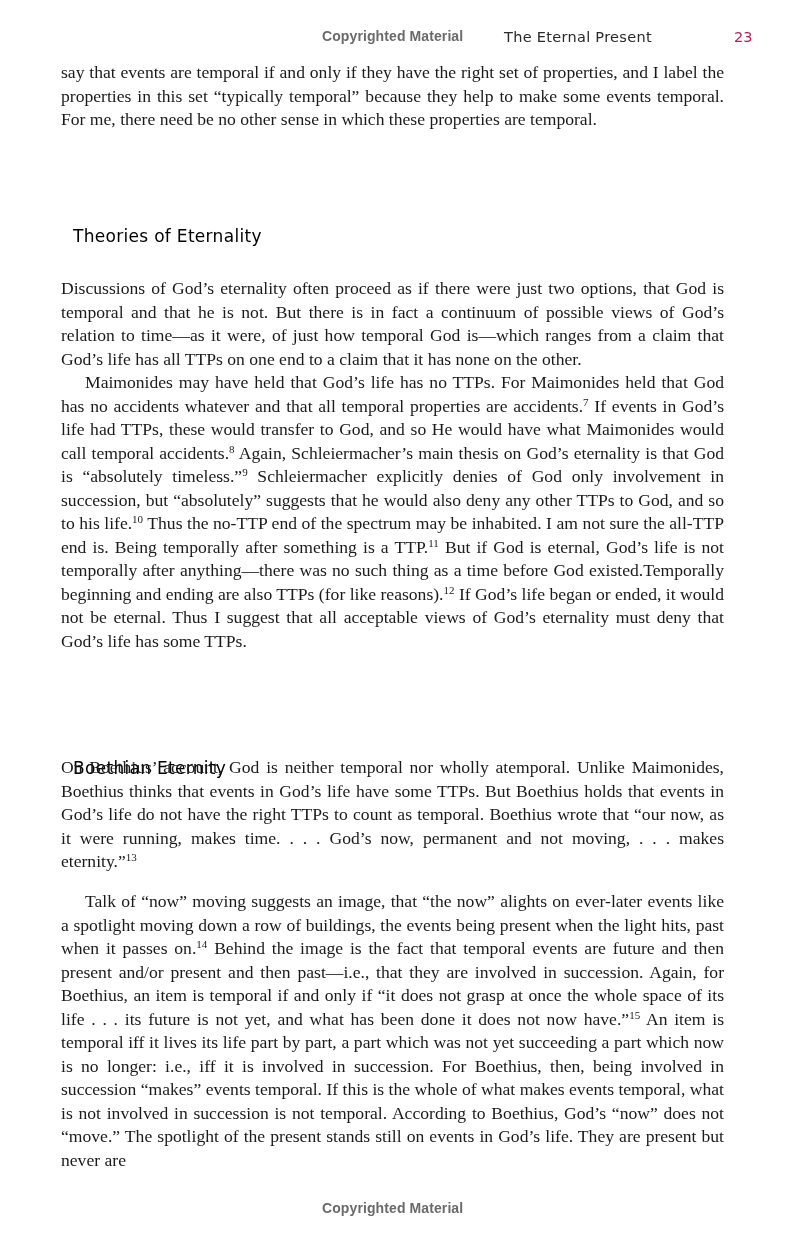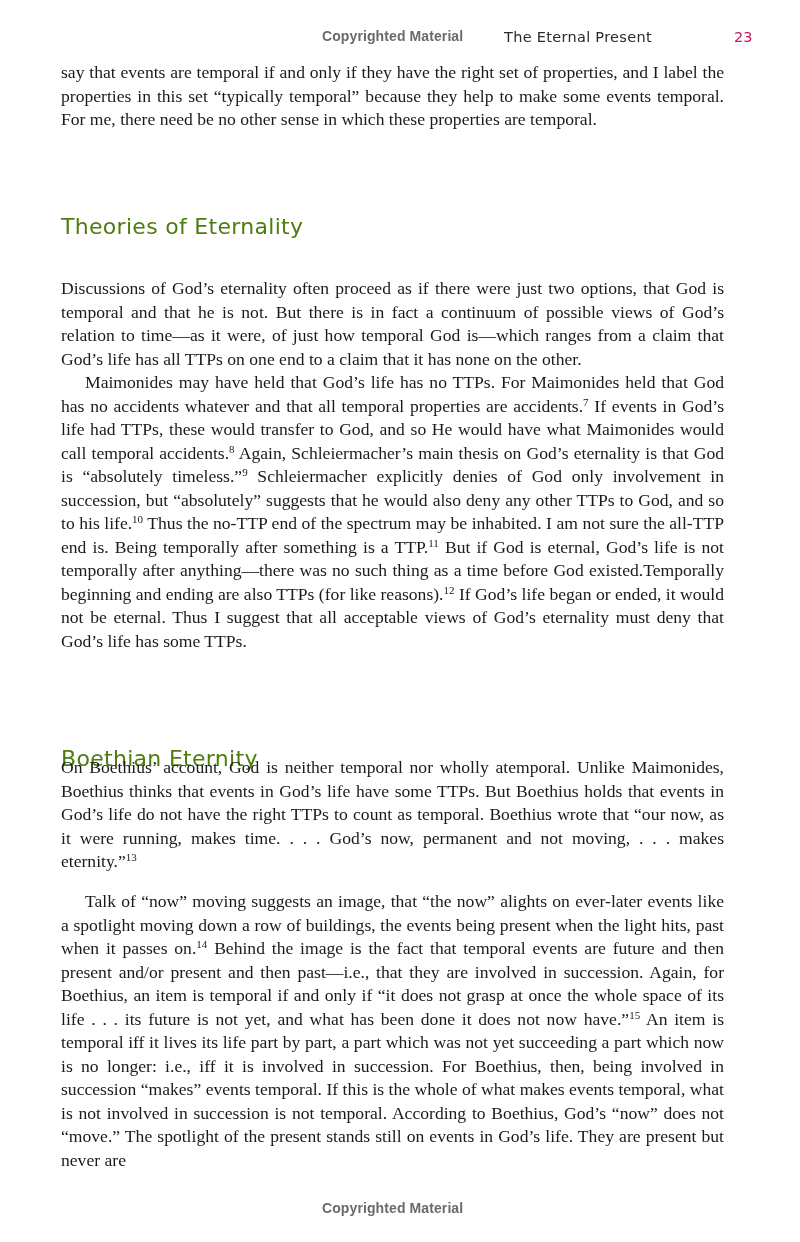--- a/index.html
+++ b/index.html
@@ -23,22 +23,22 @@
     font-family: "DejaVu Sans", sans-serif; font-size: 14.5px; color: #be185d;
   }
   .para {
     position: absolute; left: 61px; width: 663px;
     font-family: "Liberation Serif", serif; font-size: 17.6px; line-height: 23.5px;
     text-align: justify; margin: 0; color: #1a1a1a;
   }
   .para.indent { text-indent: 24px; margin-top: 16px; }
   .heading {
     position: absolute; left: 61px;
-    font-family: "DejaVu Sans", sans-serif; font-size: 22px; color: #4d7c0f;
-    font-weight: normal; margin: 0; letter-spacing: 0.3px;
+    font-family: "DejaVu Sans", sans-serif; font-size: 17px; color: #000000;
+    font-weight: normal; margin: 12px; letter-spacing: 0.3px;
   }
   sup { font-size: 11px; line-height: 0; vertical-align: 6px; }
 </style>
 </head>
 <body>
 
 <div class="watermark wm-top">Copyrighted Material</div>
 <div class="running-head">The Eternal Present</div>
 <div class="page-number">23</div>
 

